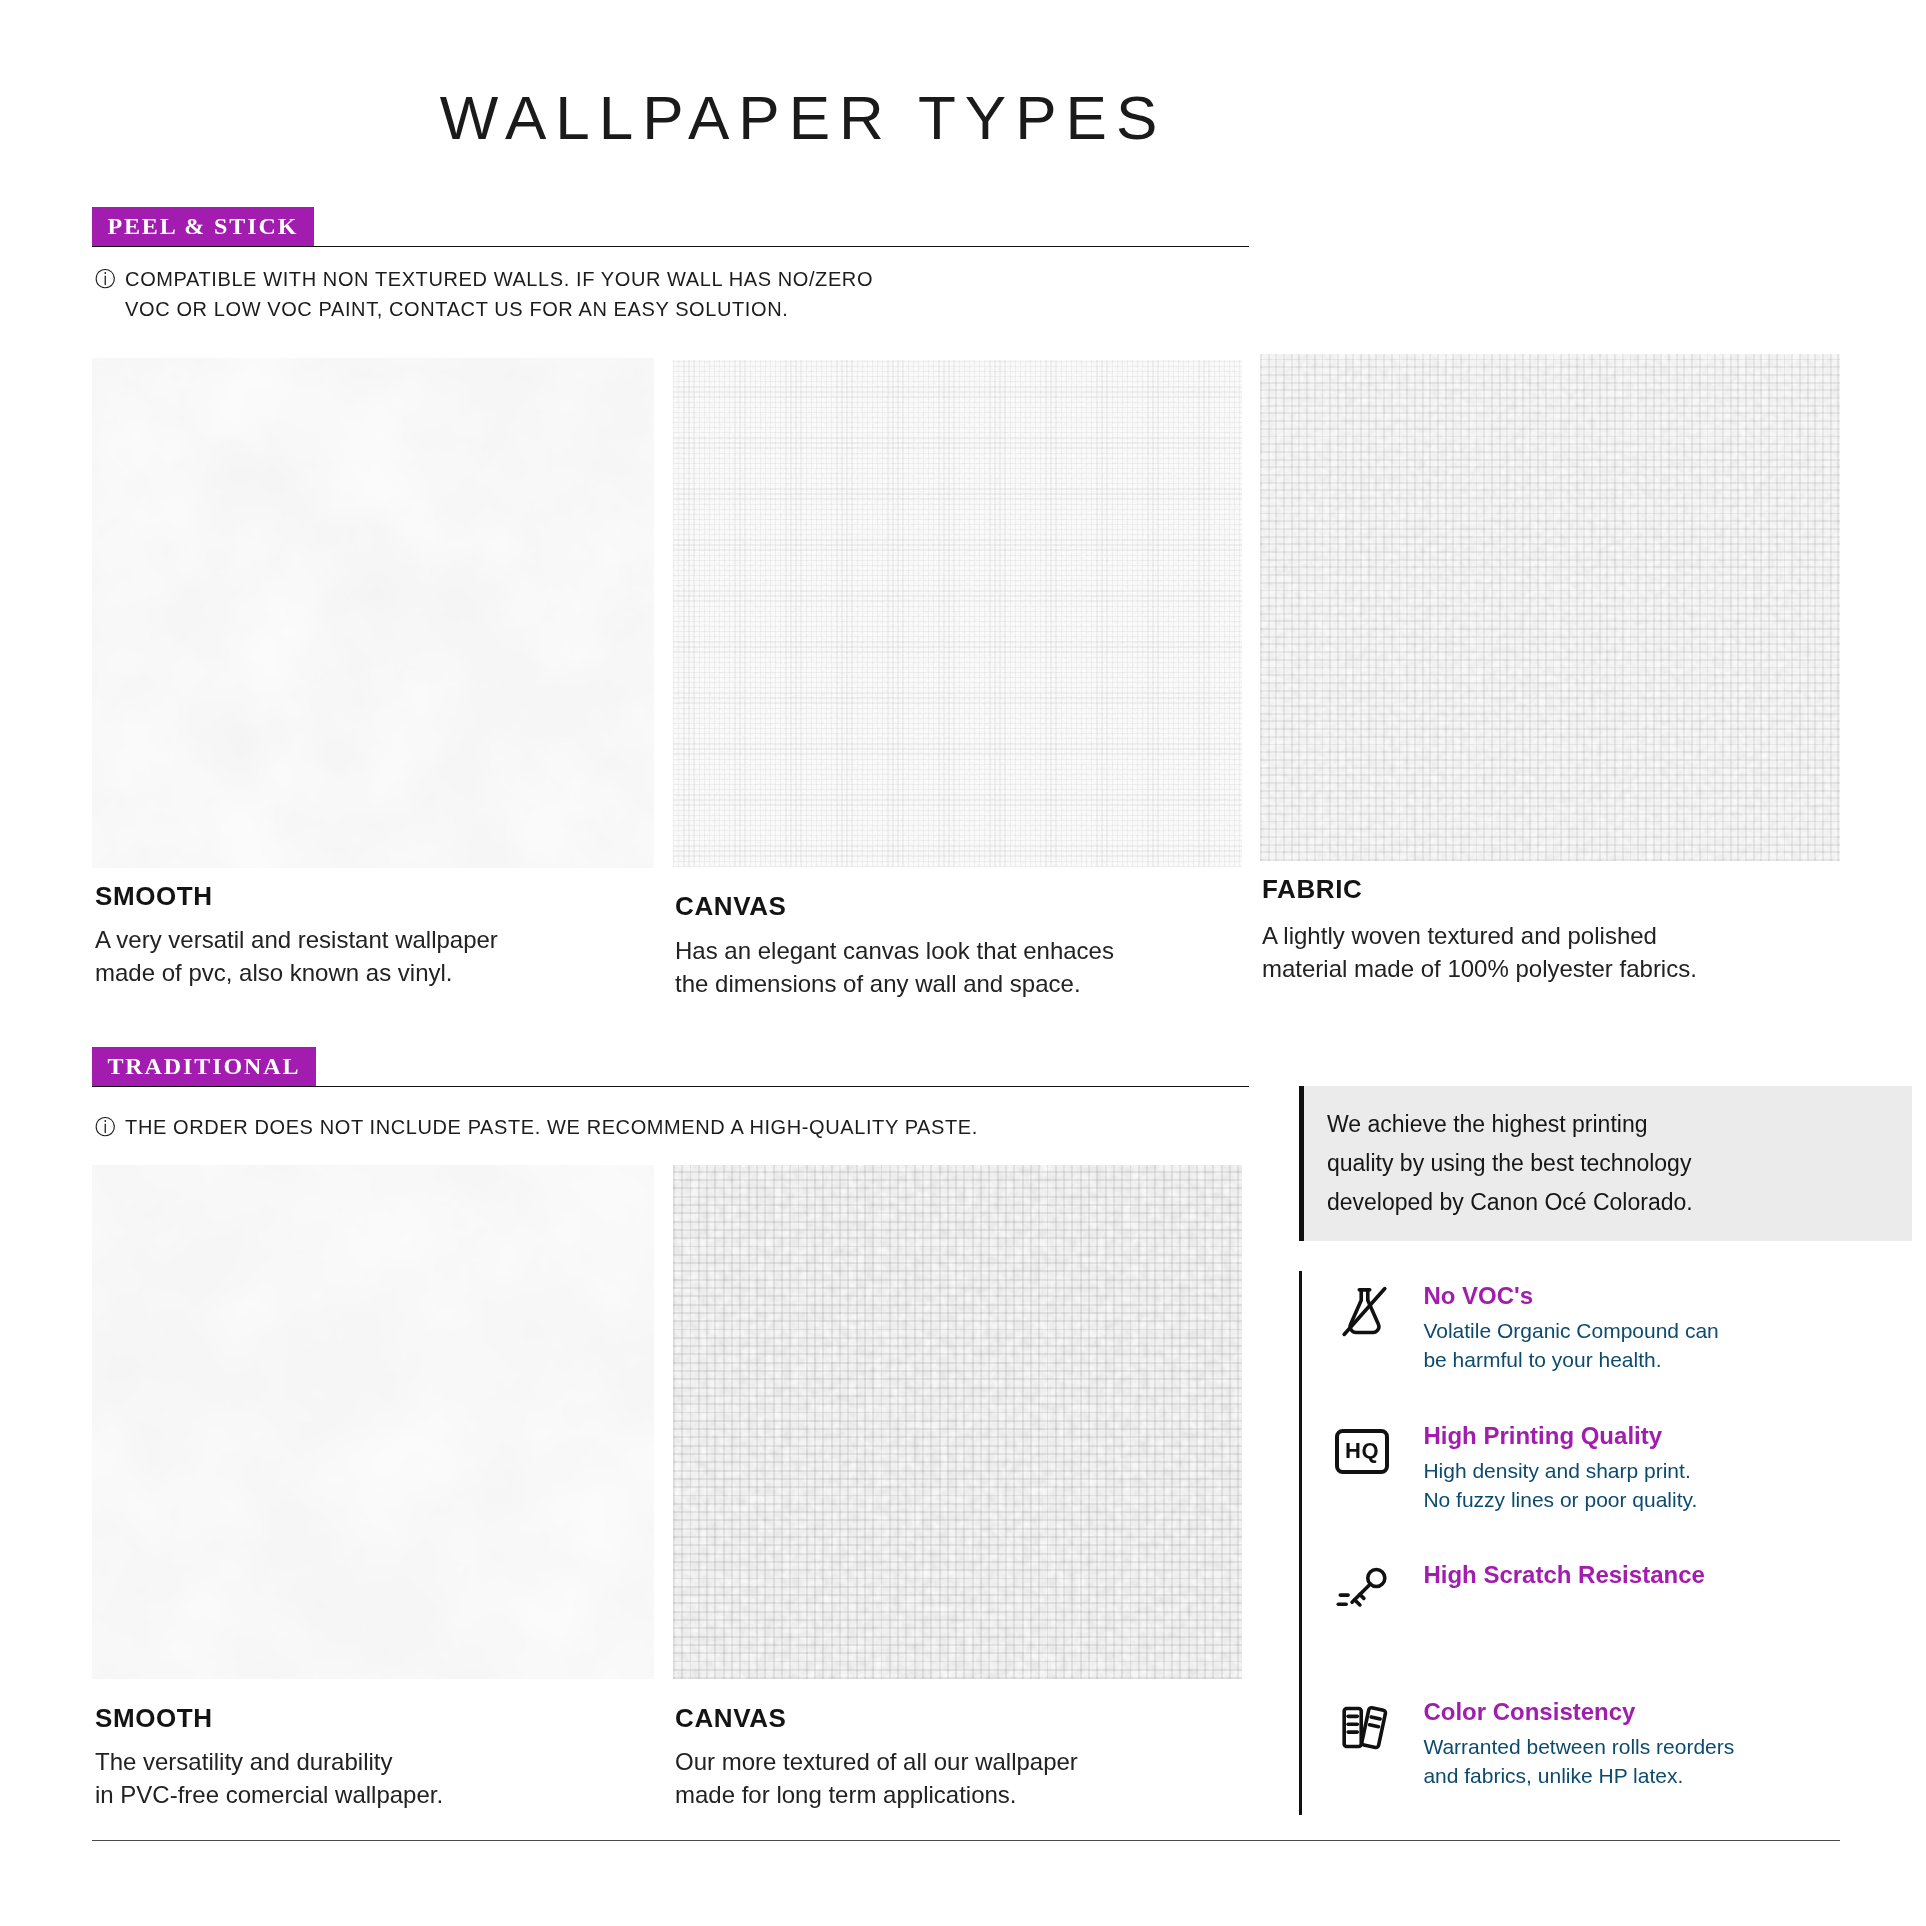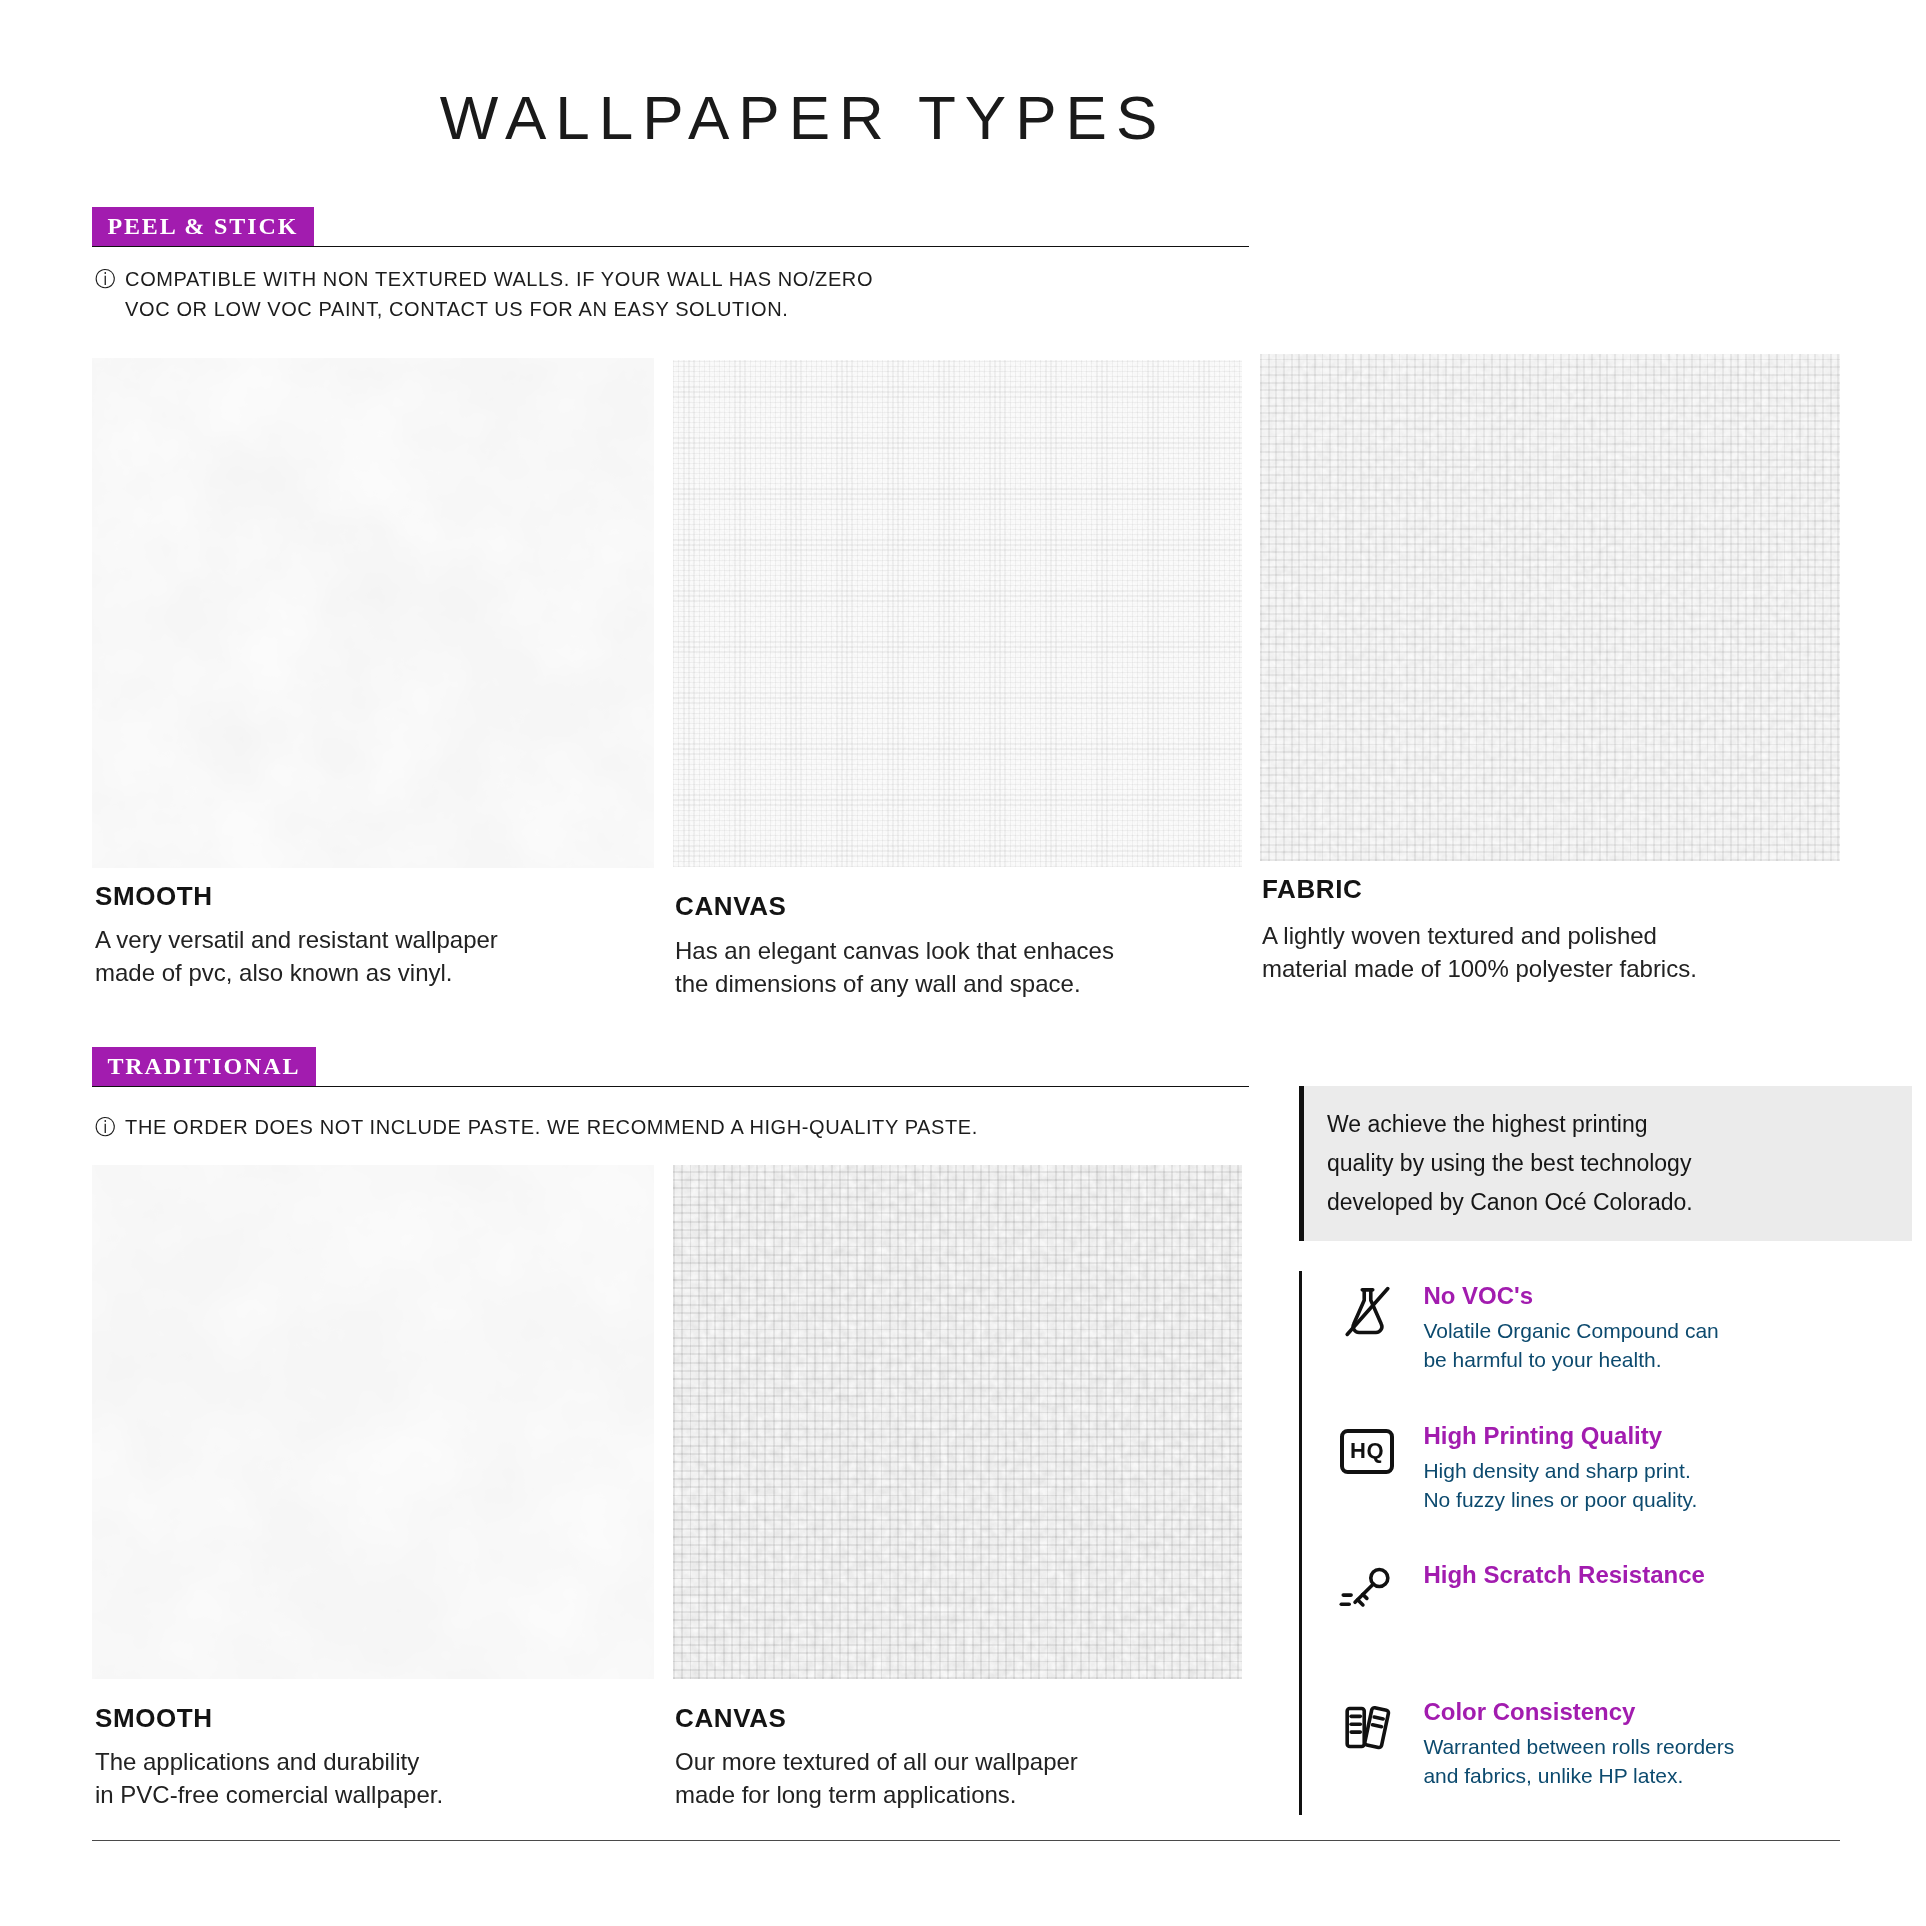--- a/index.html
+++ b/index.html
@@ -73,21 +73,21 @@
   }
   .quality-box p {margin:0; font-size:23px; line-height:39px; white-space:pre-line; color:#161616;}
 
   .v-line {position:absolute; left:1299px; top:1271px; width:2.6px; height:544px; background:#111;}
 
   .feature {position:absolute; left:1335px; width:514px; display:flex; gap:24.4px; align-items:flex-start;}
   #feat-0 {top:1279px;}
   #feat-1 {top:1419px;}
   #feat-2 {top:1558px;}
   #feat-3 {top:1695px;}
-  .f-icon {flex:0 0 64px; height:64px; display:flex; align-items:center; justify-content:center;}
+  .f-icon {flex:0 0 64px; height:64px; display:flex; align-items:center; justify-content:flex-start;}
   .f-icon svg {width:59px; height:59px;}
   .f-title {font-size:24px; font-weight:700; margin:2.6px 0 6.4px; color:#a21caf;}
   .f-desc {font-size:21px; line-height:29.5px; white-space:pre-line; color:#0c4a6e;}
   .hq-box {
     width:54px; height:45px; border:4.5px solid #111; border-radius:7.7px; box-sizing:border-box;
     display:flex; align-items:center; justify-content:center;
     font-weight:800; font-size:22px; letter-spacing:0.6px; color:#111;
   }
   .bottom-rule {position:absolute; left:92px; top:1840px; width:1748px; border-top:1.9px solid #4a4a4a;}
 </style>
@@ -201,21 +201,21 @@
           <feFuncA type="table" tableValues="1 1"></feFuncA>
         </feComponentTransfer>
       </filter>
       <rect width="100%" height="100%" filter="url(#f-tr-canvas)"></rect>
     </svg>
     <div class="weave weave-coarse"></div>
   </div>
 
   <div class="type-name" id="tn-tr-0">SMOOTH</div>
   <div class="type-name" id="tn-tr-1">CANVAS</div>
-  <div class="type-desc" id="td-tr-0">The applications and durability
+  <div class="type-desc" id="td-tr-0">The versatility and durability
 in PVC-free comercial wallpaper.</div>
   <div class="type-desc" id="td-tr-1">Our more textured of all our wallpaper
 made for long term applications.</div>
 
   <div class="quality-box">
     <p>We achieve the highest printing
 quality by using the best technology
 developed by Canon Océ Colorado.</p>
   </div>
 

